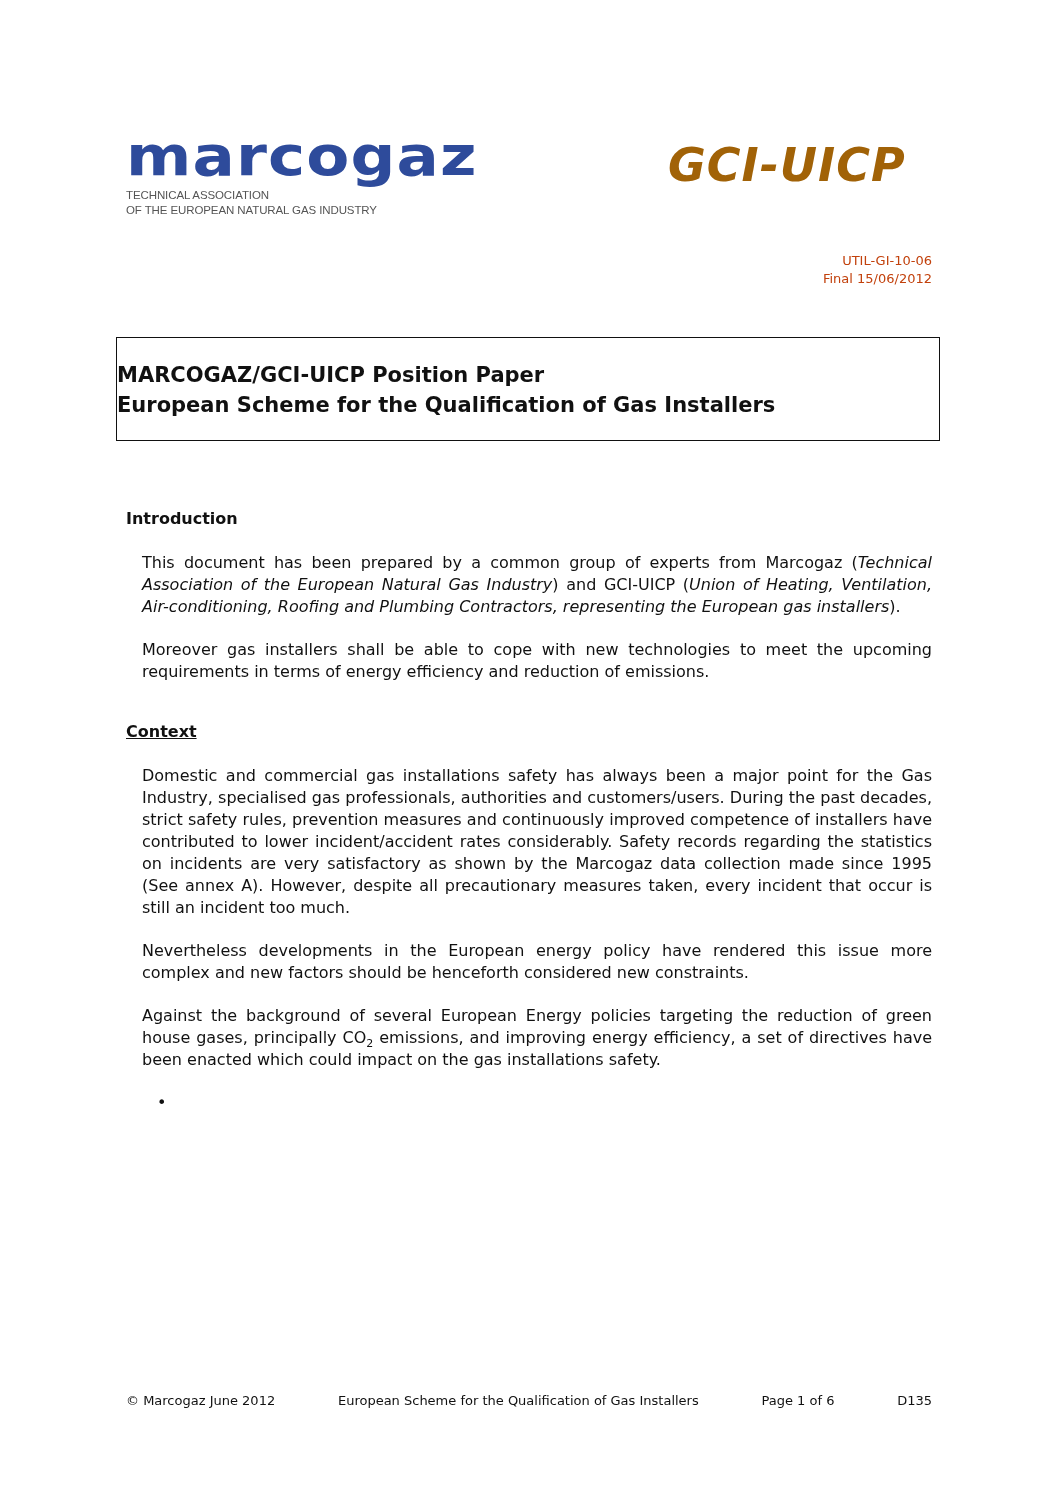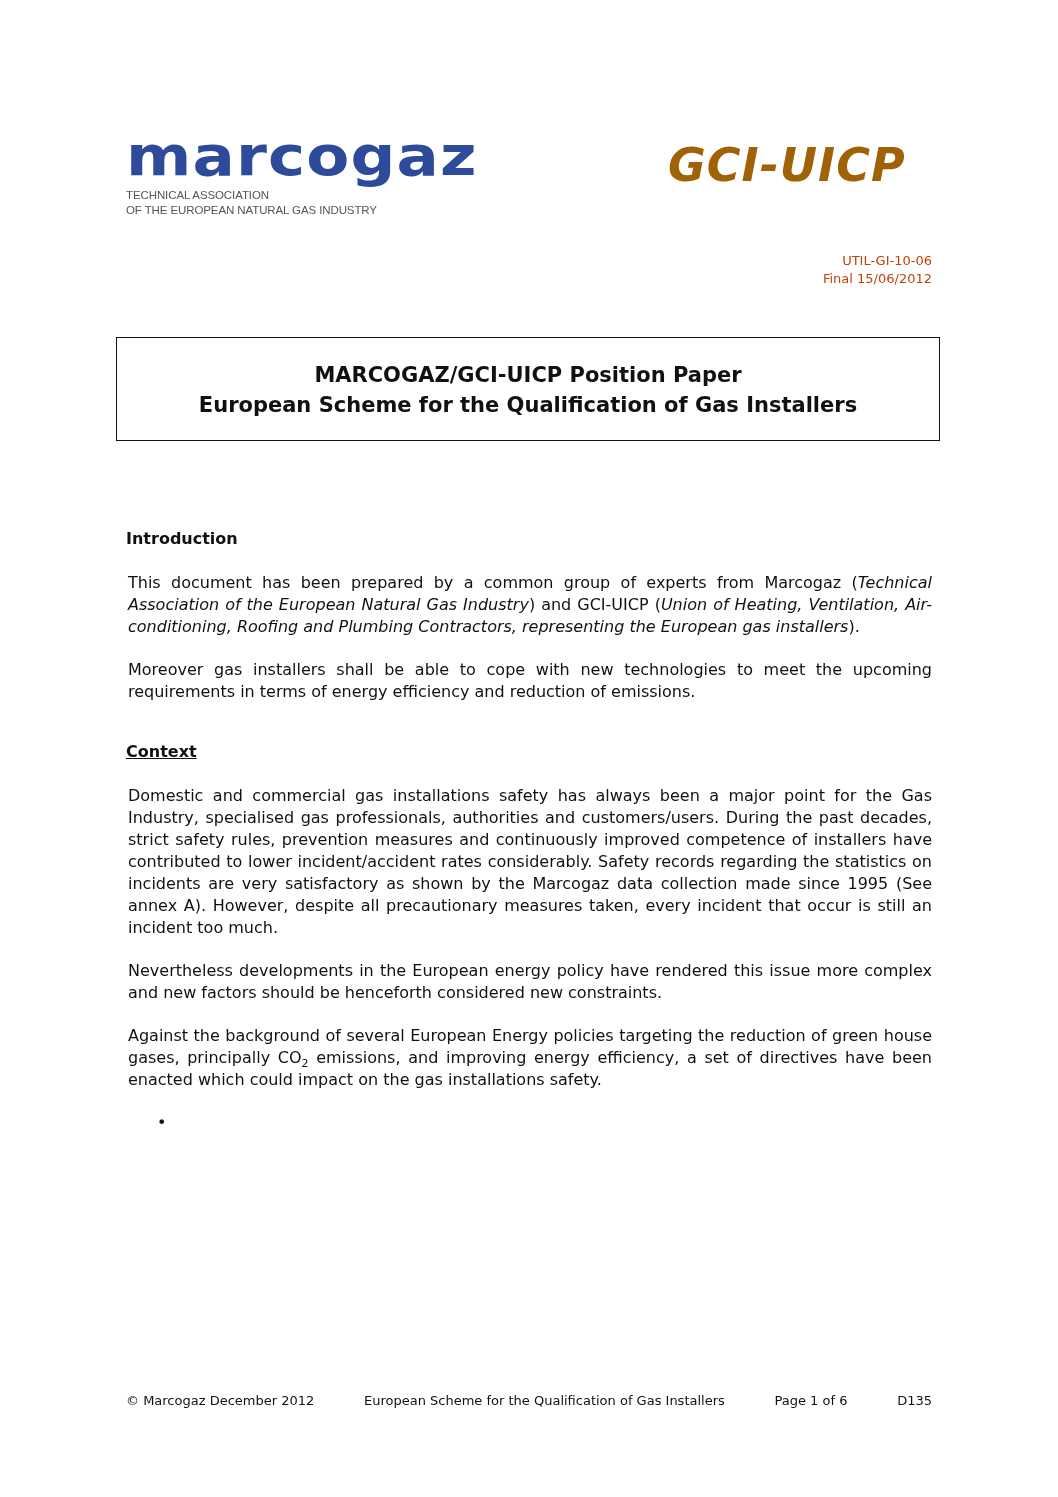--- a/index.html
+++ b/index.html
@@ -22,32 +22,32 @@
     position: absolute; left: 668px; top: 138px;
     font-family: "DejaVu Sans", sans-serif; font-weight: bold; font-style: italic;
     font-size: 46px; color: #a16207; letter-spacing: 1px;
   }
   .docref {
     position: absolute; right: 126px; top: 236px; text-align: right;
     font-size: 13px; line-height: 18px; color: #c2410c; margin-top: 16px;
   }
   .title-box {
     position: absolute; left: 116px; top: 337px; width: 824px; height: 104px;
-    border: 1.5px solid #111; box-sizing: border-box; text-align: center;
+    border: 1.5px solid #111; box-sizing: border-box; text-align: left;
   }
   .title-box .t {
     font-weight: bold; font-size: 21px; line-height: 30px; display: block;
   }
   .title-box .t1 { margin-top: 22px; }
   .content {
-    position: absolute; left: 126px; top: 528px; width: 806px;
+    position: absolute; left: 126px; top: 508px; width: 806px;
     font-size: 16px; line-height: 22px;
   }
   h2 { font-size: 16px; font-weight: bold; margin: 0 0 22px 0; line-height: 22px; }
-  p { margin: 0 0 21px 2px; text-align: justify; }
+  p { margin: 0 0 21px 16px; text-align: justify; }
   .sec2 { margin-top: 38px; text-decoration: underline; }
   ul { margin: 0; padding: 0 0 0 64px; list-style: none; }
   li { position: relative; text-align: justify; }
   li .bullet { position: absolute; left: -33px; top: 0; }
   .footer {
     position: absolute; left: 126px; top: 1393px; width: 806px;
     font-size: 13px; display: flex; justify-content: space-between;
   }
   sub { font-size: 11px; line-height: 0; }
 </style>
@@ -82,17 +82,17 @@
   <p>Nevertheless developments in the European energy policy have rendered this issue more complex and new factors should be henceforth considered new constraints.</p>
   <p><span>Against the background of several European Energy policies targeting the reduction of green house gases, principally CO</span><sub>2</sub><span> emissions, and improving energy efficiency, a set of directives have been enacted which could impact on the gas installations safety.</span></p>
   <ul>
     <li>
       <span class="bullet">•</span>
     </li>
   </ul>
 </div>
 
 <div class="footer">
-  <span>© Marcogaz December 2012</span>
+  <span>© Marcogaz June 2012</span>
   <span>European Scheme for the Qualification of Gas Installers</span>
   <span>Page 1 of 6</span>
   <span>D135</span>
 </div>
 
 </body></html>

